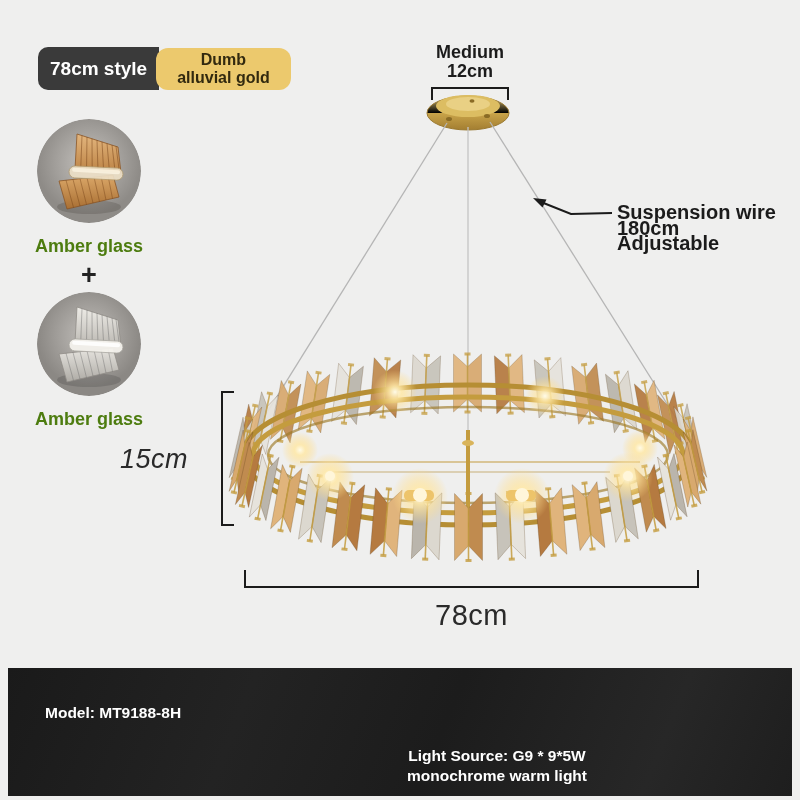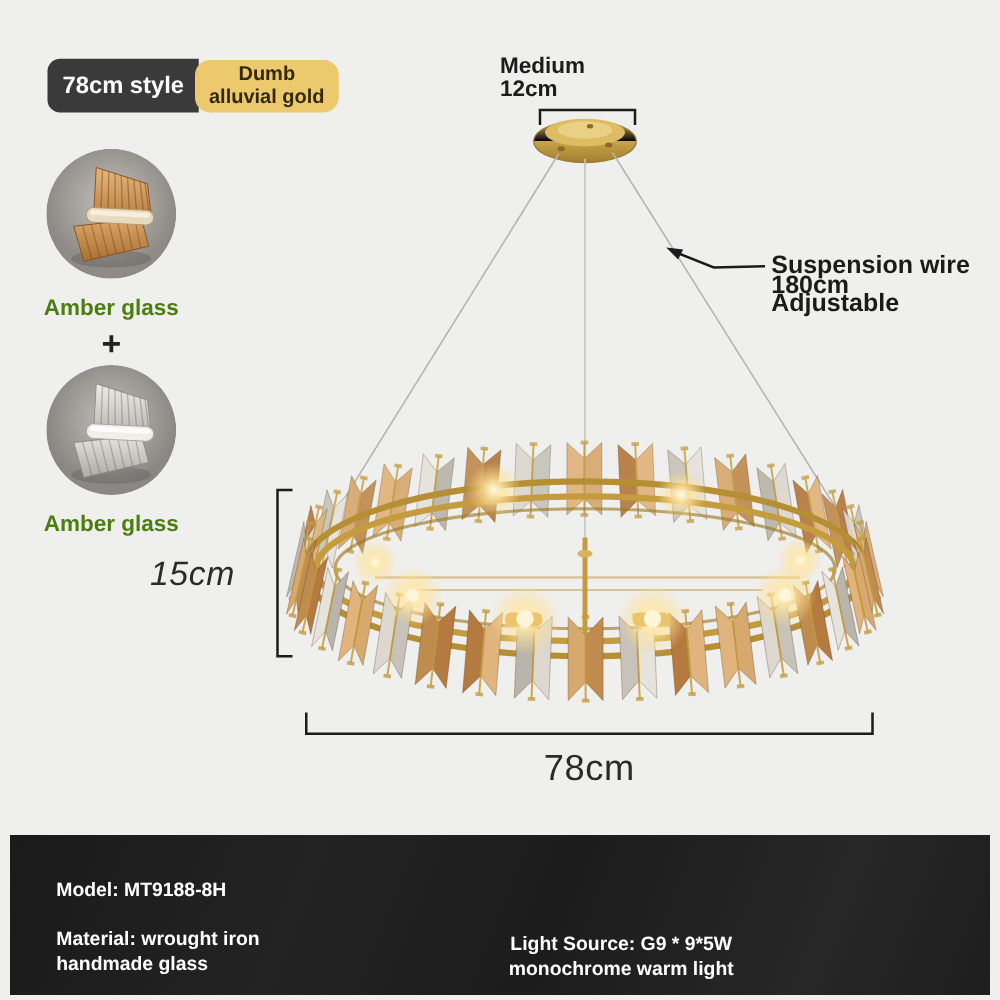--- a/index.html
+++ b/index.html
@@ -18,38 +18,38 @@
   .badge-dark {
     background:#3a3a3a; color:#ffffff;
     font-weight:bold; font-size:19px;
     height:43px; padding:0 12px;
     display:flex; align-items:center; justify-content:center;
     border-radius:10px 0 0 10px;
   }
   .badge-gold {
     background:#ecc96d; color:#32290f;
     font-weight:bold; font-size:16px; line-height:18px;
-    height:42px; padding:0 11px; margin-left:-3px;
+    height:42px; padding:0 21px; margin-left:-3px;
     display:flex; flex-direction:column; align-items:center; justify-content:center;
     border-radius:12px; text-align:center;
   }
 
   
   .materials { position:absolute; left:34px; top:119px; width:110px;
     display:flex; flex-direction:column; align-items:center; z-index:5; }
   .mat-circle { width:104px; height:104px; border-radius:50%; overflow:hidden; }
   .mat-label { margin-top:13px; font-weight:bold; font-size:18px; color:#4d7c0f; }
   .mat-plus { margin-top:5px; margin-bottom:4px; font-size:27px; font-weight:bold; color:#222; line-height:26px; }
 
   
   #scene { position:absolute; left:0; top:0; width:800px; height:800px; z-index:1; }
 
   
   .anno { position:absolute; z-index:6; color:#1b1b1b; }
-  .anno-canopy { left:400px; top:43px; width:140px; text-align:left;
+  .anno-canopy { left:400px; top:43px; width:140px; text-align:center;
     font-weight:bold; font-size:18px; line-height:19px; }
   .anno-wire { left:617px; top:205px; font-weight:bold; font-size:20px; line-height:15.5px; }
   .anno-height { left:106px; top:444px; width:82px; text-align:right;
     font-size:27px; font-weight:normal; color:#2a2a2a; letter-spacing:0.5px;font-style:italic; }
   .anno-diameter { left:401px; top:599px; width:141px; text-align:center;
     font-size:29px; font-weight:normal; color:#2a2a2a; letter-spacing:0.5px; }
   .anno-line { display:block; }
 
   
   .footer {
@@ -504,21 +504,17 @@
 </div>
 
 <div class="anno anno-height">15cm</div>
 
 <div class="anno anno-diameter">78cm</div>
 
 <div class="footer">
   <div class="spec spec-model">
     <span class="anno-line">Model: MT9188-8H</span>
   </div>
-  <div class="spec spec-material">
-    <span class="anno-line">Material: wrought iron</span>
-    <span class="anno-line">handmade glass</span>
-  </div>
   <div class="spec spec-light">
     <span class="anno-line">Light Source: G9 * 9*5W</span>
     <span class="anno-line">monochrome warm light</span>
   </div>
 </div>
 
 </body></html>

